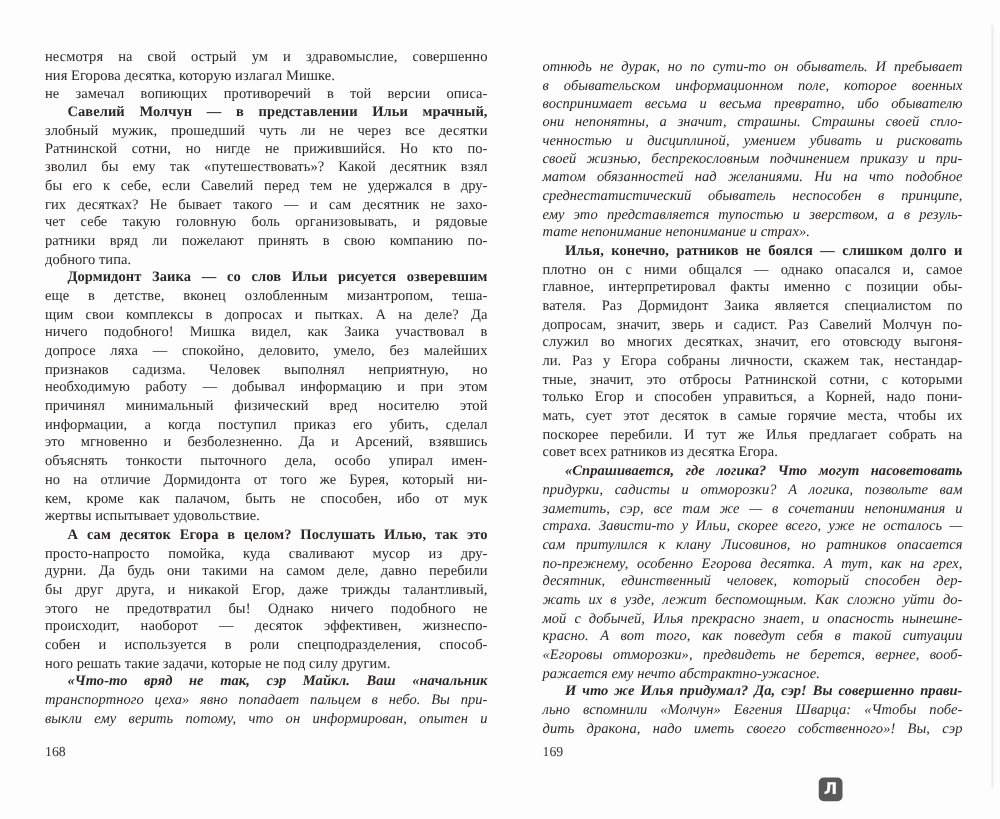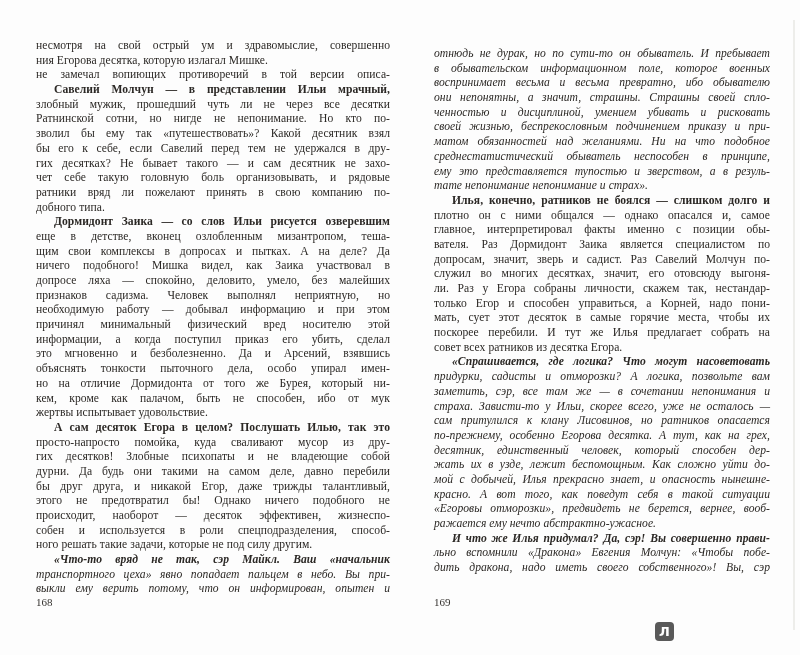--- a/index.html
+++ b/index.html
@@ -88,21 +88,21 @@
 <body style="background: rgb(253, 253, 253); color: rgb(43, 40, 37);">
 
 <div class="spread">
 
   <div class="text-block left">
       <div class="line">несмотря на свой острый ум и здравомыслие, совершенно</div>
       <div class="line pend">ния Егорова десятка, которую излагал Мишке.</div>
       <div class="line">не замечал вопиющих противоречий в той версии описа-</div>
       <div class="line pstart">Савелий Молчун — в представлении Ильи мрачный,</div>
       <div class="line">злобный мужик, прошедший чуть ли не через все десятки</div>
-      <div class="line">Ратнинской сотни, но нигде не непонимание. Но кто по-</div>
+      <div class="line">Ратнинской сотни, но нигде не прижившийся. Но кто по-</div>
       <div class="line">зволил бы ему так «путешествовать»? Какой десятник взял</div>
       <div class="line">бы его к себе, если Савелий перед тем не удержался в дру-</div>
       <div class="line">гих десятках? Не бывает такого — и сам десятник не захо-</div>
       <div class="line">чет себе такую головную боль организовывать, и рядовые</div>
       <div class="line">ратники вряд ли пожелают принять в свою компанию по-</div>
       <div class="line pend">добного типа.</div>
       <div class="line pstart">Дормидонт Заика — со слов Ильи рисуется озверевшим</div>
       <div class="line">еще в детстве, вконец озлобленным мизантропом, теша-</div>
       <div class="line">щим свои комплексы в допросах и пытках. А на деле? Да</div>
       <div class="line">ничего подобного! Мишка видел, как Заика участвовал в</div>
@@ -111,21 +111,20 @@
       <div class="line">необходимую работу — добывал информацию и при этом</div>
       <div class="line">причинял минимальный физический вред носителю этой</div>
       <div class="line">информации, а когда поступил приказ его убить, сделал</div>
       <div class="line">это мгновенно и безболезненно. Да и Арсений, взявшись</div>
       <div class="line">объяснять тонкости пыточного дела, особо упирал имен-</div>
       <div class="line">но на отличие Дормидонта от того же Бурея, который ни-</div>
       <div class="line">кем, кроме как палачом, быть не способен, ибо от мук</div>
       <div class="line pend">жертвы испытывает удовольствие.</div>
       <div class="line pstart">А сам десяток Егора в целом? Послушать Илью, так это</div>
       <div class="line">просто-напросто помойка, куда сваливают мусор из дру-</div>
-      <div class="line">гих десятков! Злобные психопаты и не владеющие собой</div>
       <div class="line">дурни. Да будь они такими на самом деле, давно перебили</div>
       <div class="line">бы друг друга, и никакой Егор, даже трижды талантливый,</div>
       <div class="line">этого не предотвратил бы! Однако ничего подобного не</div>
       <div class="line">происходит, наоборот — десяток эффективен, жизнеспо-</div>
       <div class="line">собен и используется в роли спецподразделения, способ-</div>
       <div class="line pend">ного решать такие задачи, которые не под силу другим.</div>
       <div class="line pstart italic">«Что-то вряд не так, сэр Майкл. Ваш «начальник</div>
       <div class="line italic">транспортного цеха» явно попадает пальцем в небо. Вы при-</div>
       <div class="line italic">выкли ему верить потому, что он информирован, опытен и</div>
     </div>
@@ -141,38 +140,39 @@
       <div class="line italic">среднестатистический обыватель неспособен в принципе,</div>
       <div class="line italic">ему это представляется тупостью и зверством, а в резуль-</div>
       <div class="line pend italic">тате непонимание непонимание и страх».</div>
       <div class="line pstart">Илья, конечно, ратников не боялся — слишком долго и</div>
       <div class="line">плотно он с ними общался — однако опасался и, самое</div>
       <div class="line">главное, интерпретировал факты именно с позиции обы-</div>
       <div class="line">вателя. Раз Дормидонт Заика является специалистом по</div>
       <div class="line">допросам, значит, зверь и садист. Раз Савелий Молчун по-</div>
       <div class="line">служил во многих десятках, значит, его отовсюду выгоня-</div>
       <div class="line">ли. Раз у Егора собраны личности, скажем так, нестандар-</div>
+      <div class="line">тные, значит, это отбросы Ратнинской сотни, с которыми</div>
       <div class="line">только Егор и способен управиться, а Корней, надо пони-</div>
       <div class="line">мать, сует этот десяток в самые горячие места, чтобы их</div>
       <div class="line">поскорее перебили. И тут же Илья предлагает собрать на</div>
       <div class="line pend">совет всех ратников из десятка Егора.</div>
       <div class="line pstart italic">«Спрашивается, где логика? Что могут насоветовать</div>
       <div class="line italic">придурки, садисты и отморозки? А логика, позвольте вам</div>
       <div class="line italic">заметить, сэр, все там же — в сочетании непонимания и</div>
       <div class="line italic">страха. Зависти-то у Ильи, скорее всего, уже не осталось —</div>
       <div class="line italic">сам притулился к клану Лисовинов, но ратников опасается</div>
       <div class="line italic">по-прежнему, особенно Егорова десятка. А тут, как на грех,</div>
       <div class="line italic">десятник, единственный человек, который способен дер-</div>
       <div class="line italic">жать их в узде, лежит беспомощным. Как сложно уйти до-</div>
       <div class="line italic">мой с добычей, Илья прекрасно знает, и опасность нынешне-</div>
       <div class="line italic">красно. А вот того, как поведут себя в такой ситуации</div>
       <div class="line italic">«Егоровы отморозки», предвидеть не берется, вернее, вооб-</div>
       <div class="line pend italic">ражается ему нечто абстрактно-ужасное.</div>
       <div class="line pstart italic">И что же Илья придумал? Да, сэр! Вы совершенно прави-</div>
-      <div class="line italic">льно вспомнили «Дракона» Евгения Молчун: «Чтобы побе-</div>
+      <div class="line italic">льно вспомнили «Молчун» Евгения Шварца: «Чтобы побе-</div>
       <div class="line italic">дить дракона, надо иметь своего собственного»! Вы, сэр</div>
     </div>
 
   <div class="page-number left">168</div>
 
   <div class="page-number right">169</div>
 
   <div class="page-edge"></div>
 
   <div class="watermark" style="background: rgb(89, 89, 89); color: rgb(255, 255, 255);">

